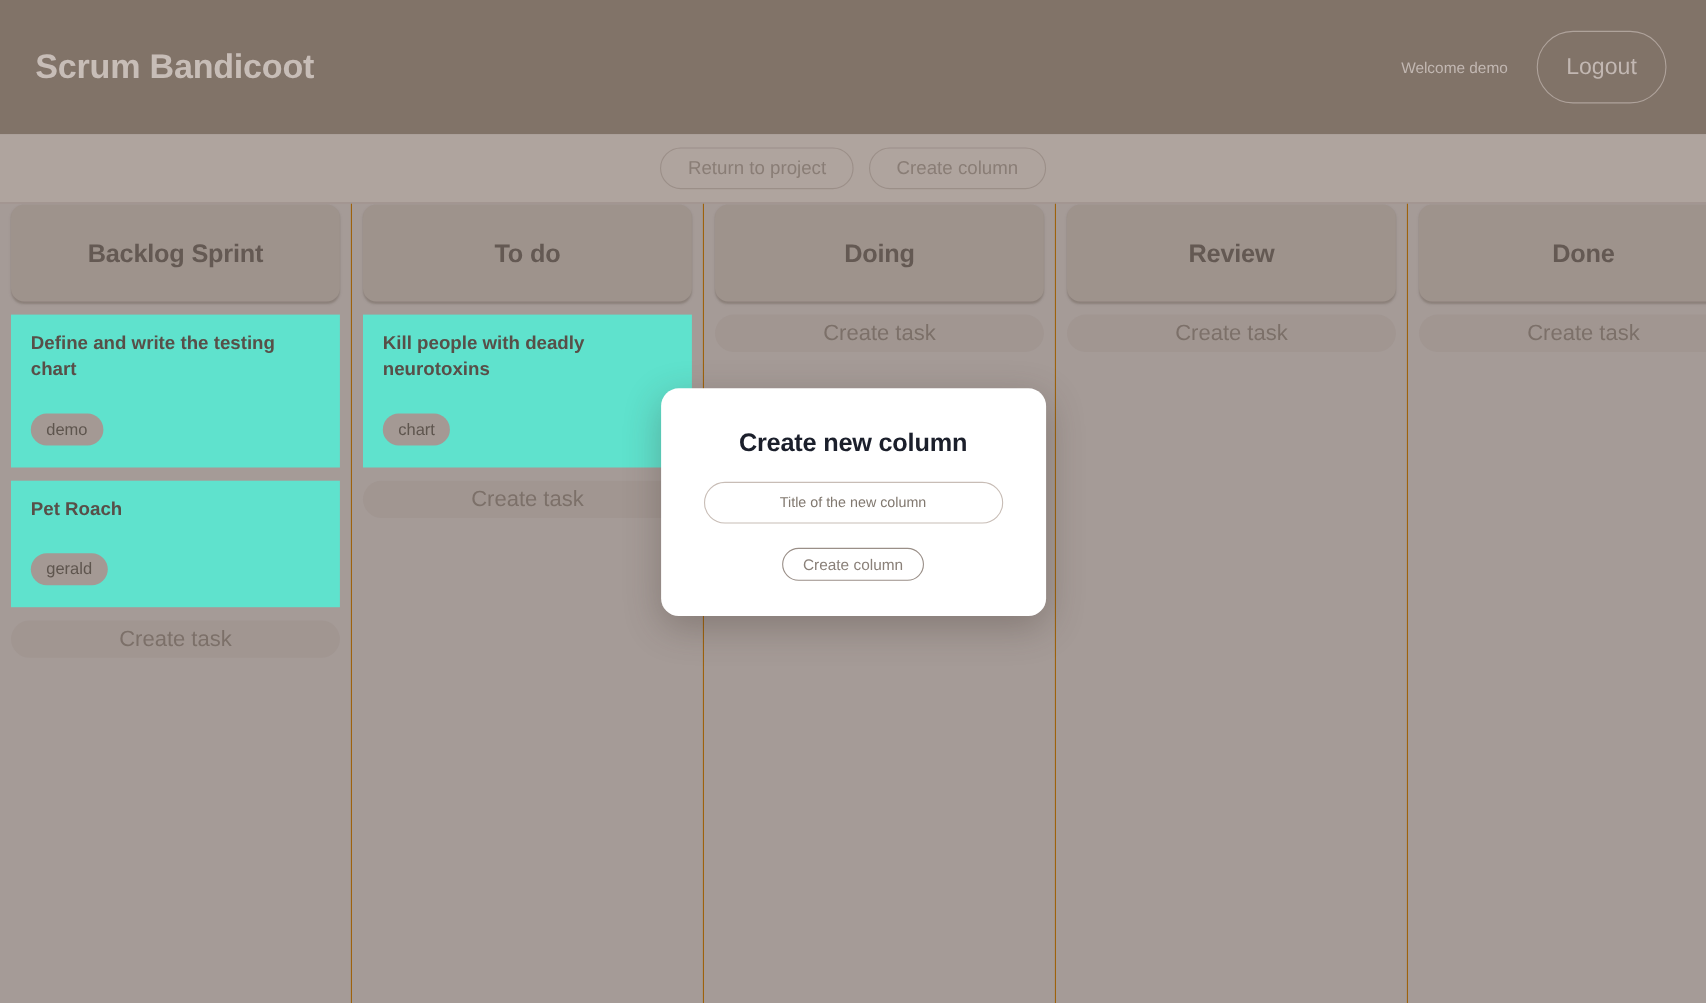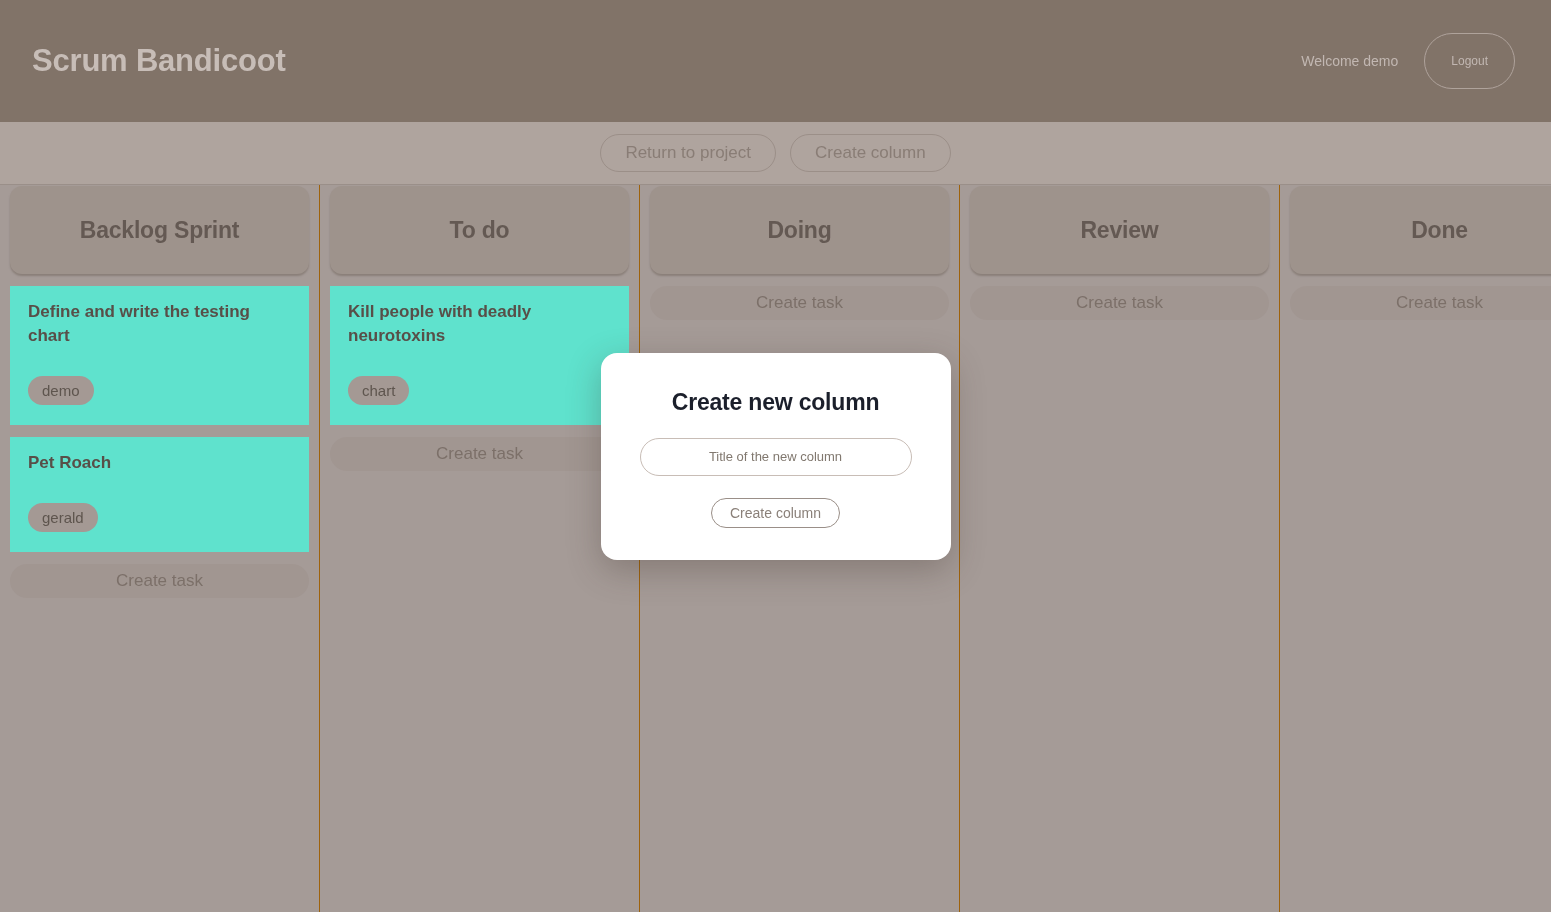--- a/index.html
+++ b/index.html
@@ -42,21 +42,21 @@
     gap: 26px;
   }
 
   .welcome-text {
     font-size: 14px;
     color: #c7bdb7;
   }
 
   .logout-button {
     font-family: inherit;
-    font-size: 12px;
+    font-size: 21px;
     color: #c7bdb7;
     background: transparent;
     border: 1px solid #b3a79f;
     border-radius: 999px;
     padding: 20px 26px;
     cursor: pointer;
     text-align: right;
   }
 
   
@@ -151,21 +151,21 @@
   .task-tag {
     background: #a79d97;
     border-radius: 999px;
     font-size: 15px;
     color: #5d544d;
     padding: 6px 14px;
   }
 
   .create-task-button {
     font-family: inherit;
-    font-size: 17px;
+    font-size: 20px;
     color: #7d716a;
     background: #a49a94;
     border: none;
     border-radius: 999px;
     height: 34px;
     width: 100%;
     cursor: pointer;
     flex: 0 0 auto;
   }
 

